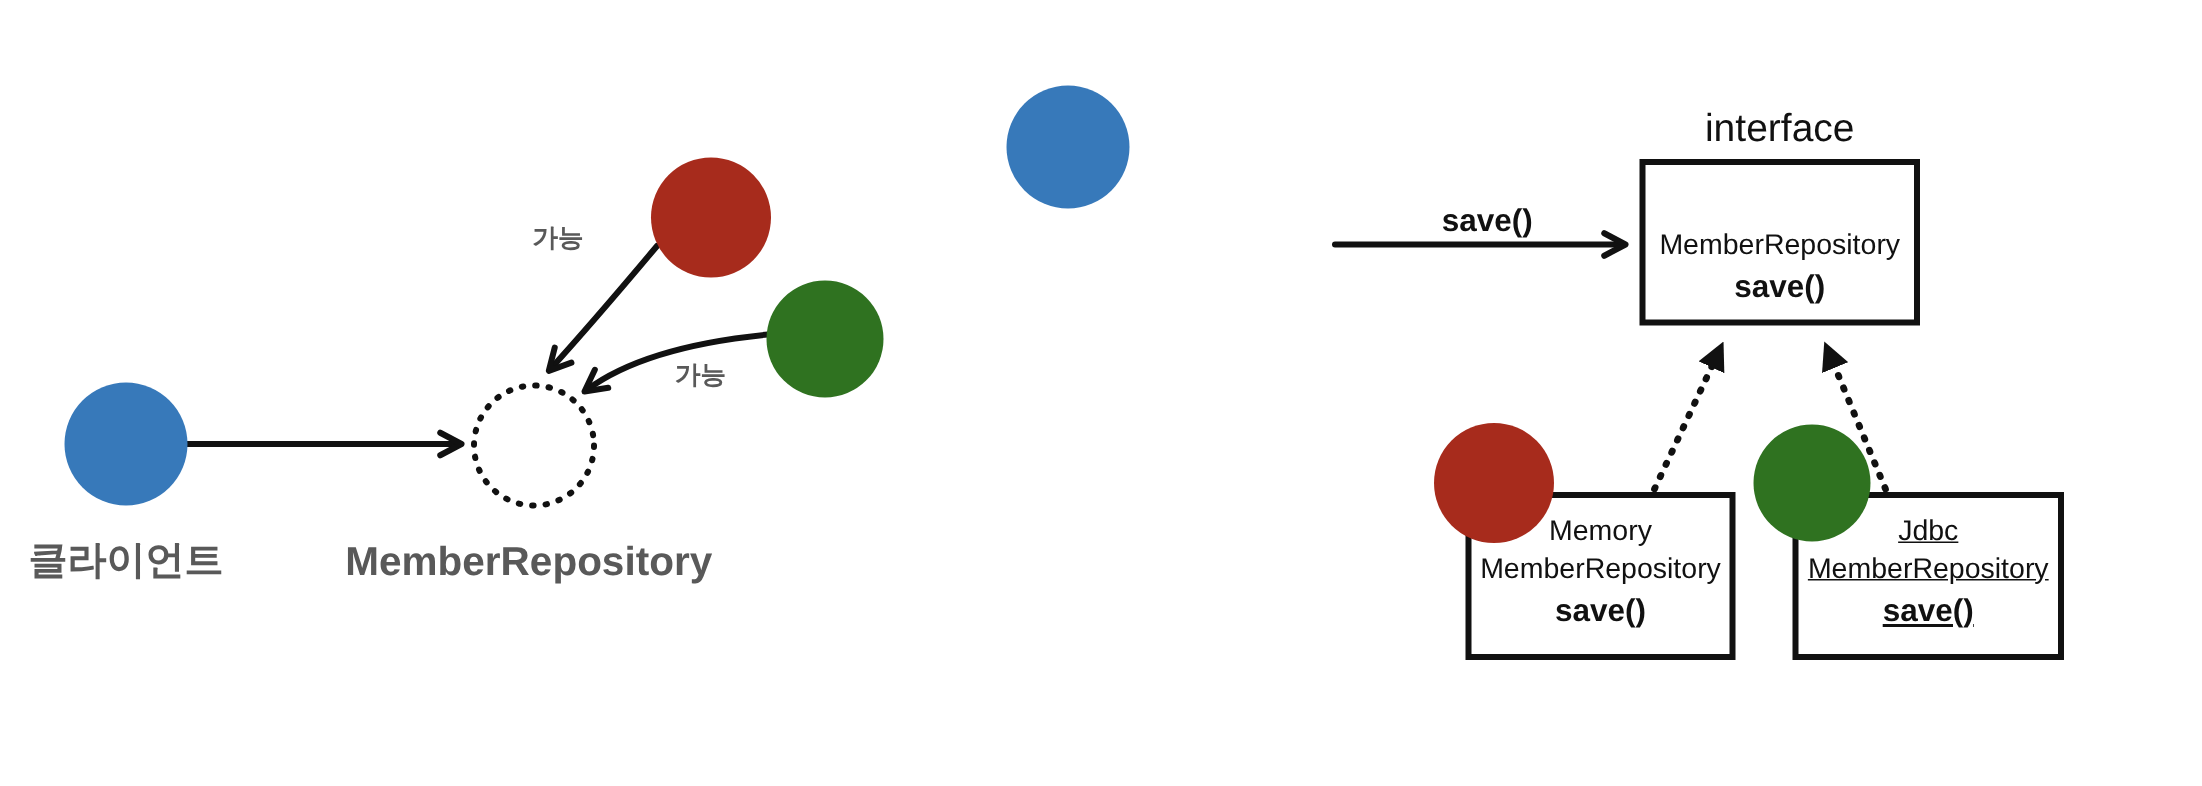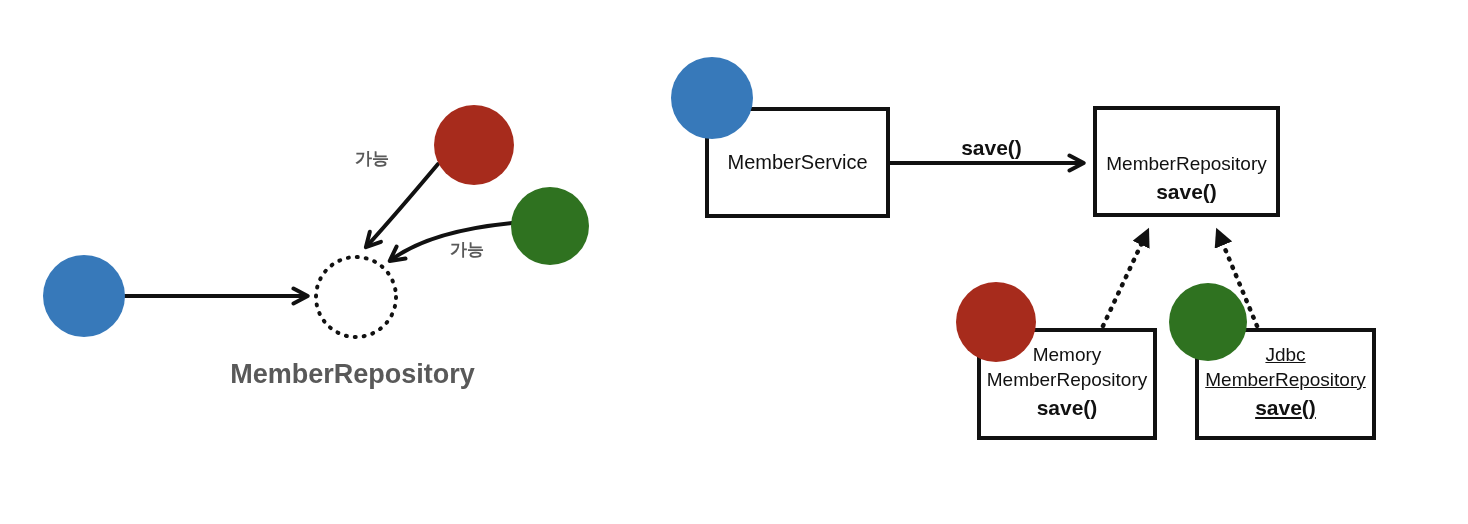--- a/index.html
+++ b/index.html
@@ -105,36 +105,35 @@
     <path class="shaft" d="M438 164 Q396 214 367 246" marker-end="url(#arrowV)"></path>
     <path class="shaft" d="M512 223 Q430 231 391 260" marker-end="url(#arrowV)"></path>
     <circle class="dotted-circle" cx="356" cy="297" r="40"></circle>
 
     <path class="shaft" d="M890 163 L1082 163" marker-end="url(#arrowV)"></path>
     <path class="shaft dotted" d="M1103 326 L1147 232" marker-end="url(#arrowF)"></path>
     <path class="shaft dotted" d="M1257 326 L1218 232" marker-end="url(#arrowF)"></path>
   </svg>
 
   <div class="actor blue" style="left:43px; top:255px; width:82px; height:82px;"></div>
+  <div class="lbl gray client-label" style="left:14px; top:356px; width:140px;">클라이언트</div>
 
   <div class="actor red" style="left:434px; top:105px; width:80px; height:80px;"></div>
   <div class="actor green" style="left:511px; top:187px; width:78px; height:78px;"></div>
 
   <div class="lbl gray possible-label" style="left:332px; top:147px; width:80px;">가능</div>
   <div class="lbl gray possible-label" style="left:427px; top:238px; width:80px;">가능</div>
 
   <div class="lbl gray repo-label" style="left:230px; top:359px; width:245px;">MemberRepository</div>
 
-  <div class="node-box single" style="left:705px; top:107px; width:185px; height:111px;">
-    <div class="cls-name service">MemberService</div>
-  </div>
   <div class="actor blue" style="left:671px; top:57px; width:82px; height:82px;"></div>
 
   <div class="lbl black save-arrow-label" style="left:890px; top:136px; width:203px;">save()</div>
 
+  <div class="lbl black iface-stereotype" style="left:1093px; top:70px; width:187px;">interface</div>
 
   <div class="node-box iface-box" style="left:1093px; top:106px; width:187px; height:111px;">
     <div class="cls-name">MemberRepository</div>
     <div class="method">save()</div>
   </div>
 
   <div class="node-box impl-box" style="left:977px; top:328px; width:180px; height:112px;">
     <div class="cls-name">Memory</div>
     <div class="cls-name">MemberRepository</div>
     <div class="method">save()</div>

